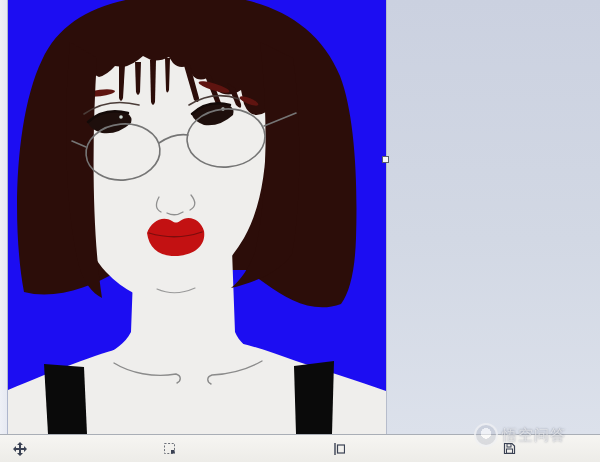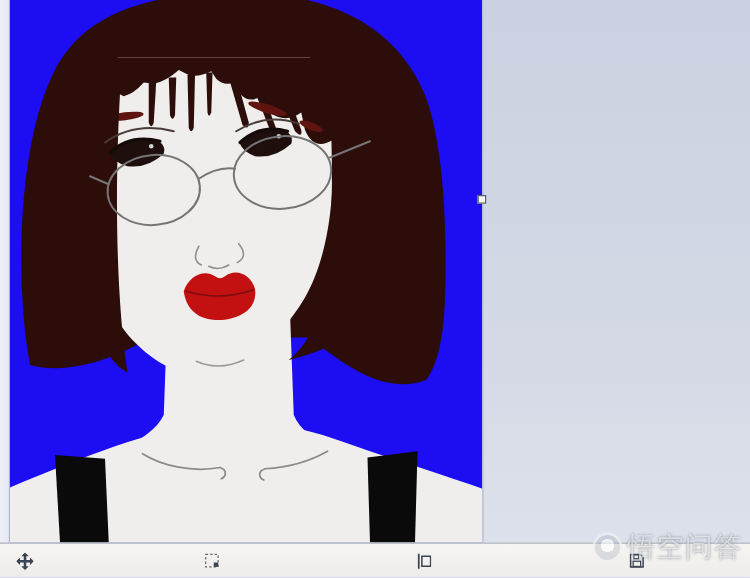--- a/index.html
+++ b/index.html
@@ -34,21 +34,21 @@
   .red-box{position:absolute;left:344px;top:2px;width:111px;height:21px;
     border:3px solid var(--highlight-red,#e32220);box-sizing:border-box;
     display:flex;align-items:center;justify-content:center;z-index:5;background:transparent;}
   .red-box span{font-size:13px;color:#1c1c1c;white-space:nowrap;}
   .size-label{position:absolute;left:521px;top:6px;font-size:12.5px;color:#2e2e2e;white-space:nowrap;}
 
   
   .watermark{position:absolute;left:474px;top:423px;display:flex;align-items:center;gap:4px;z-index:6;pointer-events:none;}
   .wm-logo{width:24px;height:24px;border-radius:50%;border:2px solid rgba(255,255,255,.6);
     background:radial-gradient(circle at 50% 42%,rgba(255,255,255,.55) 0 34%,rgba(170,176,192,.35) 35% 100%);box-sizing:border-box;}
-  .wm-text{font-size:22px;letter-spacing:1px;color:rgba(255,255,255,.6);
+  .wm-text{font-size:15px;letter-spacing:1px;color:rgba(255,255,255,.6);
     text-shadow:0 0 2px rgba(108,114,130,.85);white-space:nowrap;}
 </style>
 </head>
 <body>
 
 <div class="viewer">
 
   <div class="left-strip"></div>
 
   <div class="canvas">

